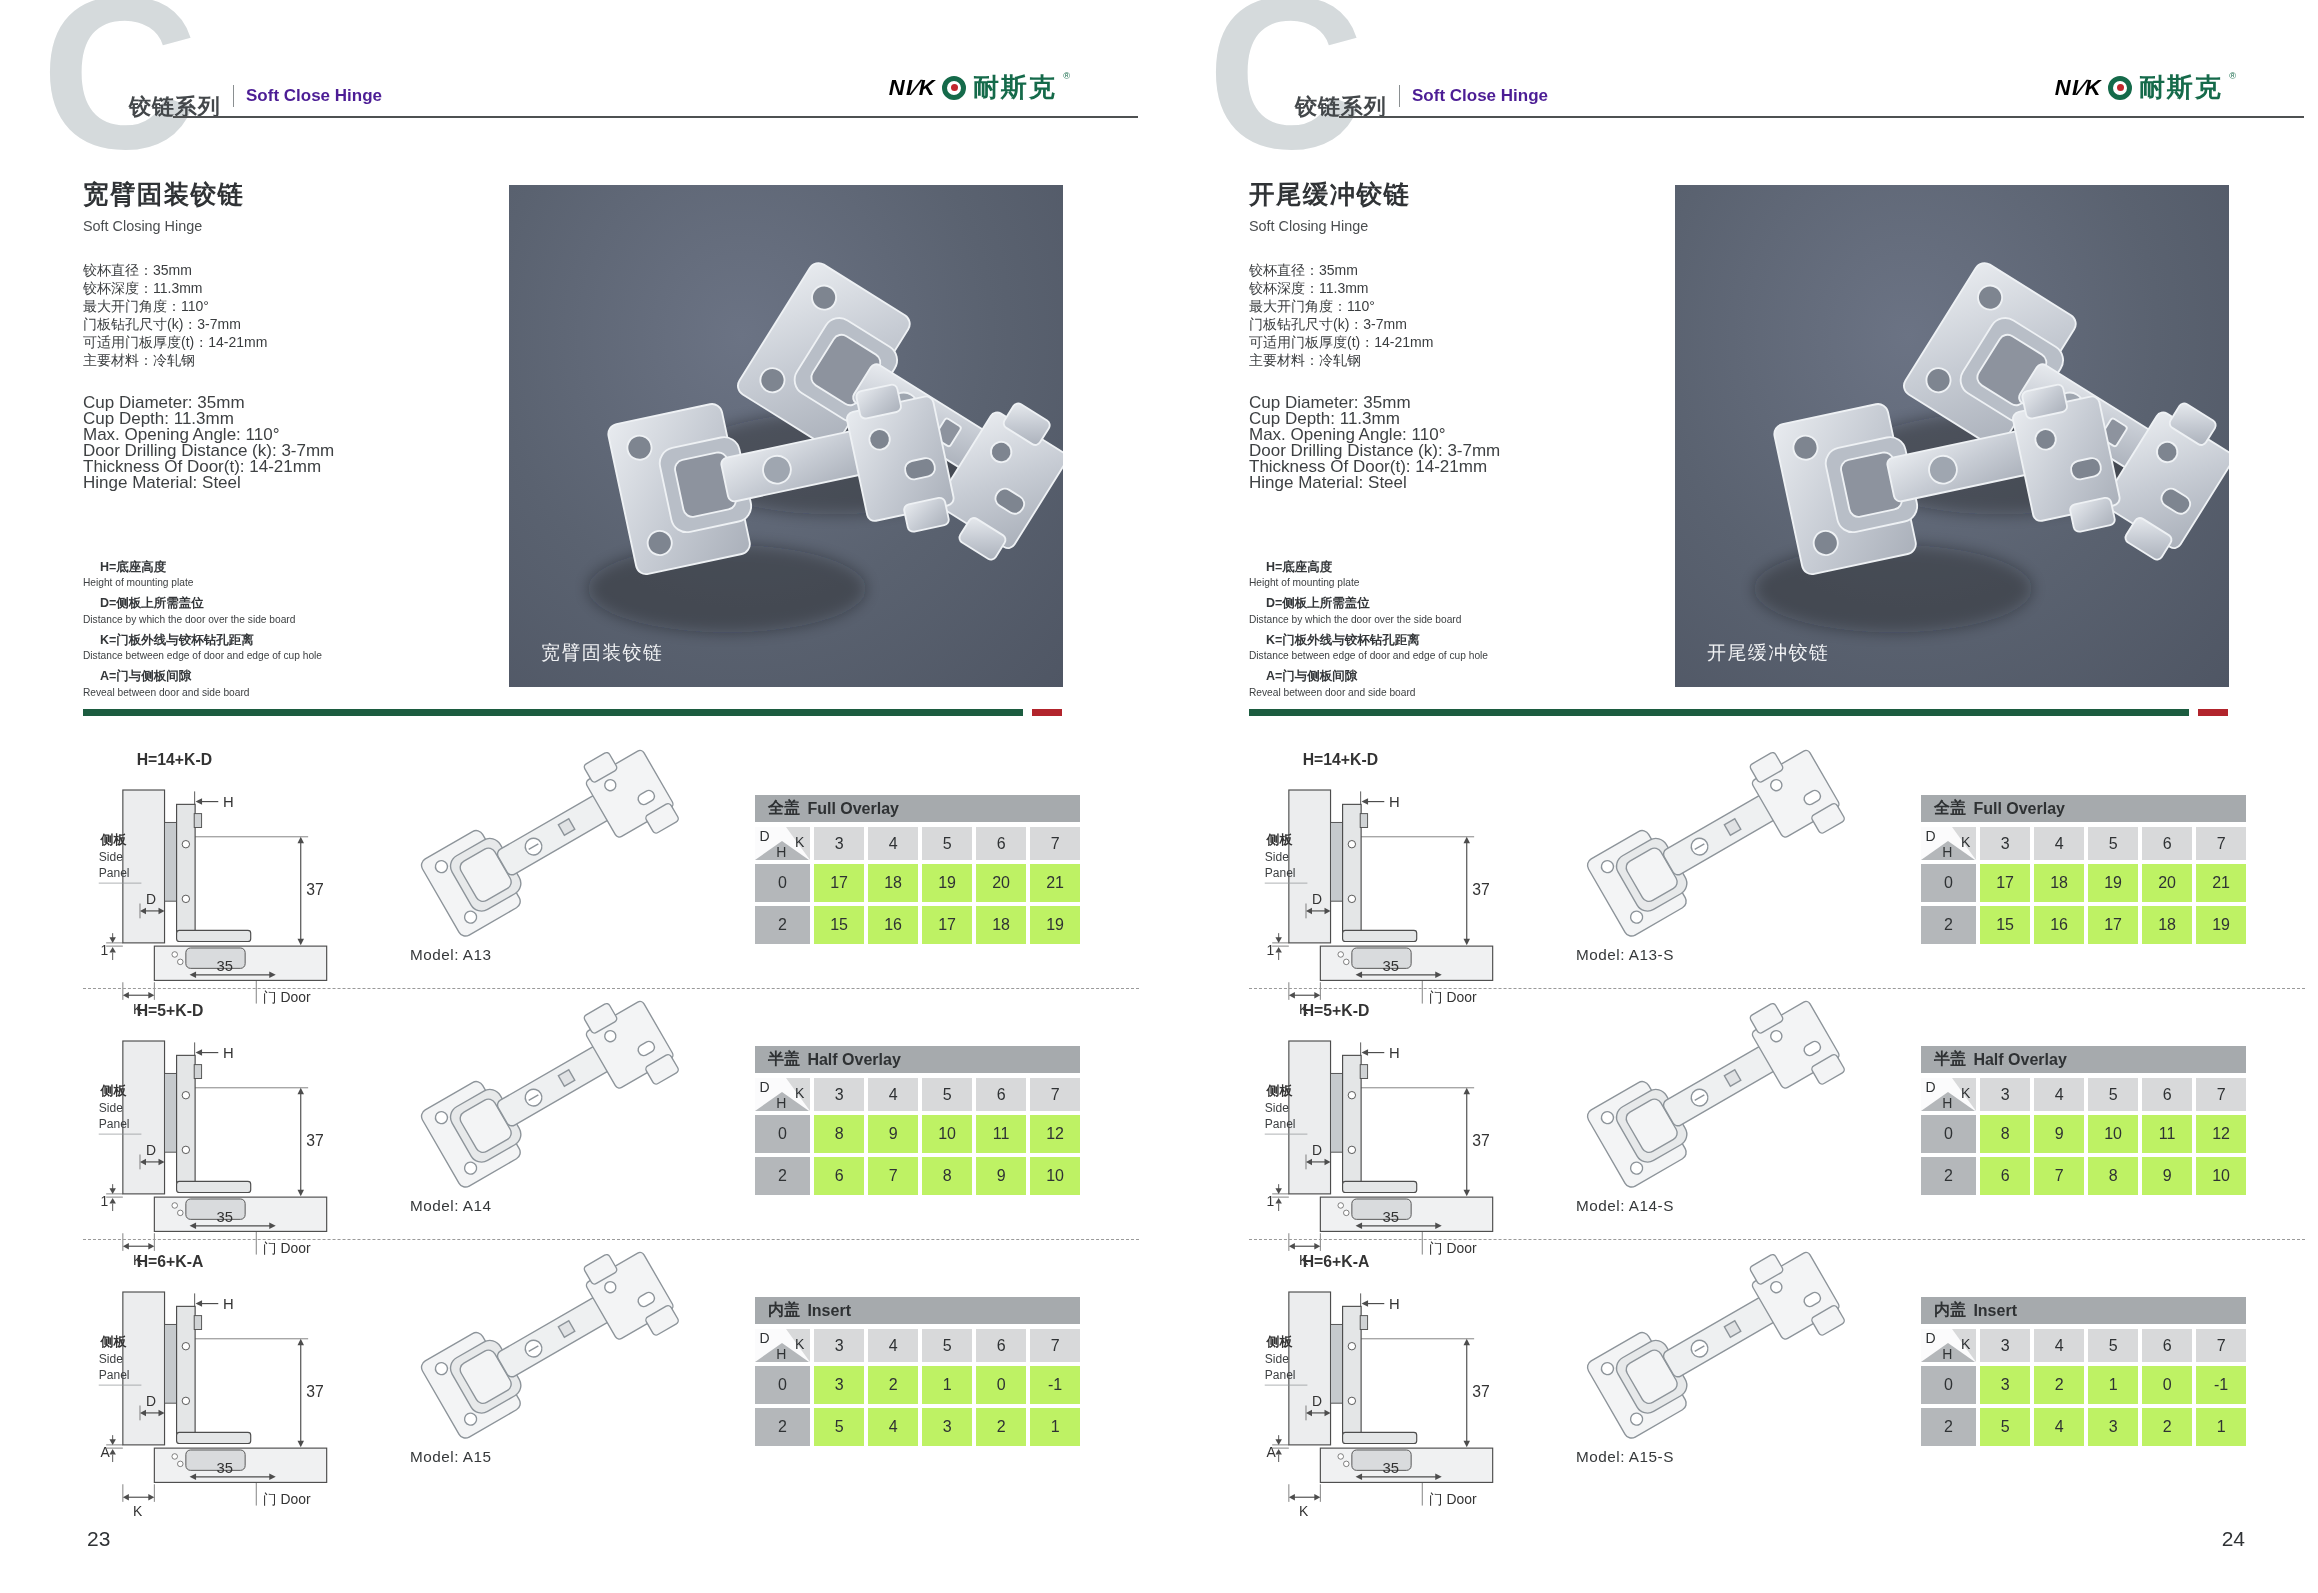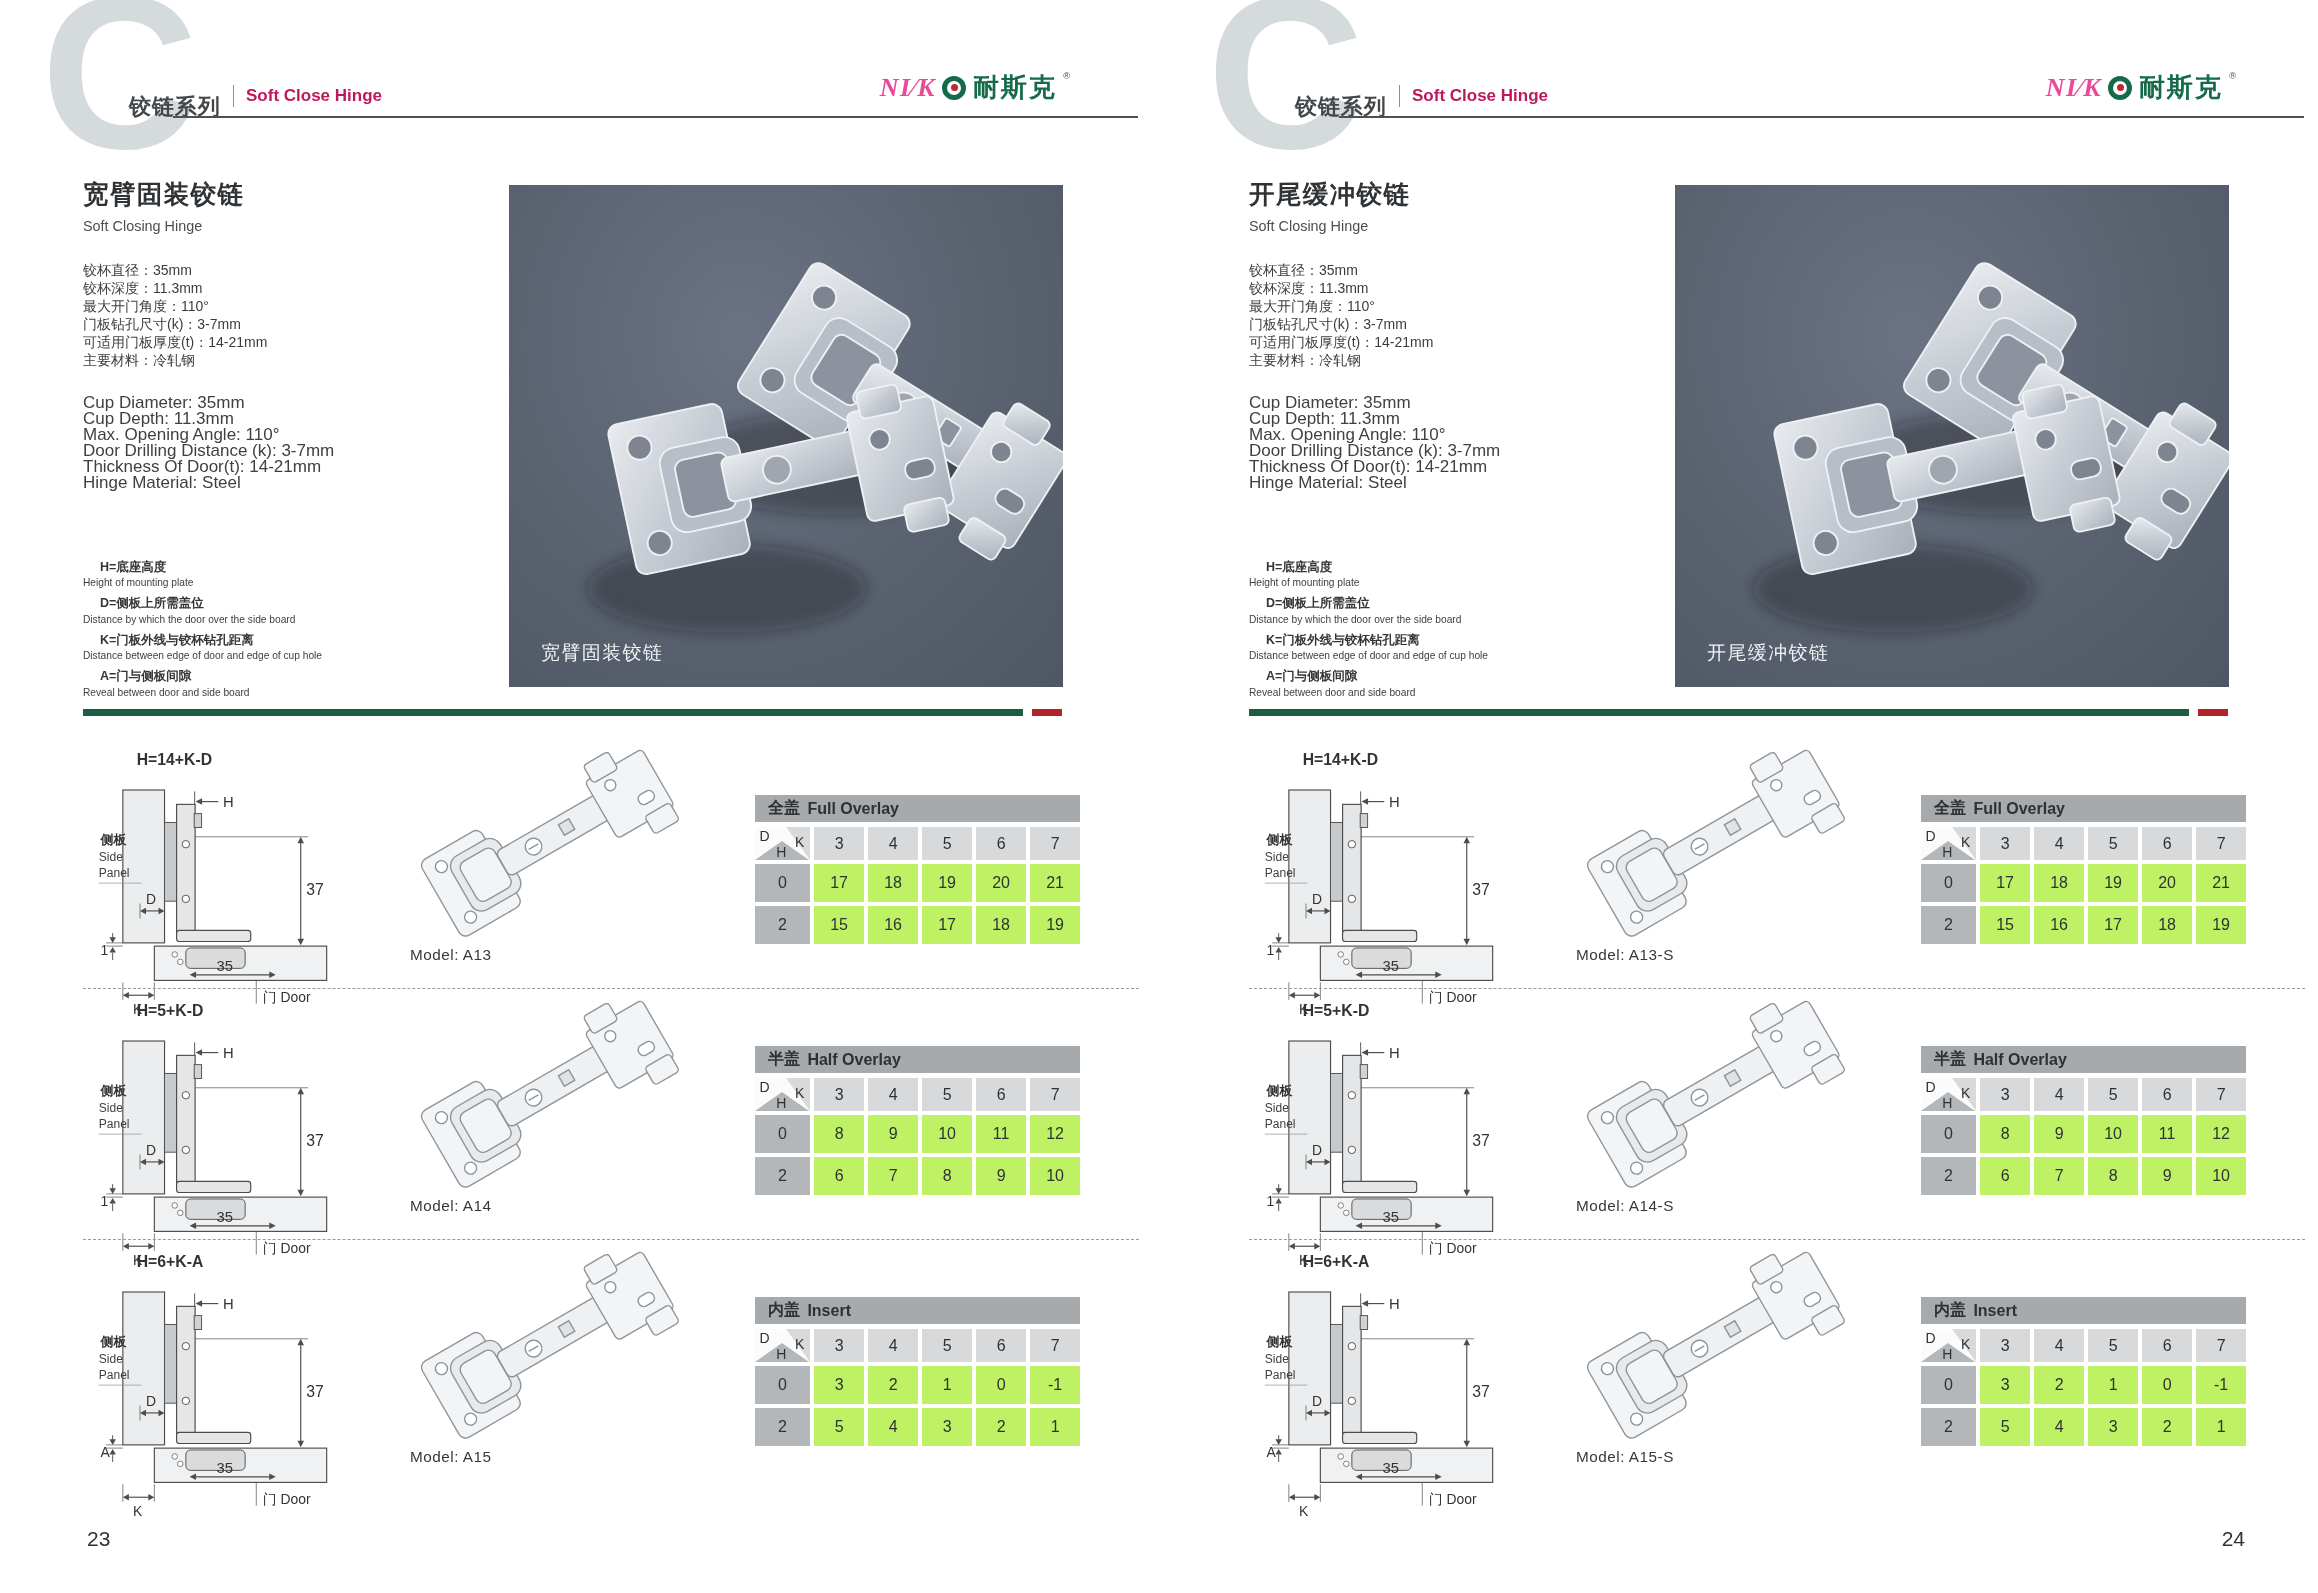--- a/index.html
+++ b/index.html
@@ -7,25 +7,25 @@
   .spread { position:relative; width:2333px; height:1594px; background:#ffffff; display:flex; overflow:hidden; }
   .page { position:relative; width:1166px; height:1594px; background:#ffffff; overflow:hidden; }
 
   
   .big-c { position:absolute; left:41px; top:-36px; font-size:218px; font-weight:700; color:#d5dadc; line-height:1; user-select:none; }
 
   
   .page-header { position:absolute; left:129px; top:70px; display:flex; align-items:center; gap:12px; }
   .series-cn { font-size:22px; font-weight:700; color:#43474a; letter-spacing:0.9px;margin-top:22px; }
   .header-sep { width:1.4px; height:21.3px; background:#8a8f91; }
-  .series-en { font-size:17px; font-weight:600; color:#be185d; }
+  .series-en { font-size:17px; font-weight:600; color:#4c1d95; }
   .header-rule { position:absolute; left:173px; top:116px; width:965px; height:1.9px; background:#4e5152; }
 
   .logo { position:absolute; right:96px; top:70px; display:flex; align-items:center; gap:6.5px; }
-  .logo-latin { font-size:26px; font-weight:800; color:#ec4899; letter-spacing:1.4px; font-style:italic;font-family:Liberation Serif, serif; }
+  .logo-latin { font-size:22px; font-weight:800; color:#000000; letter-spacing:1.4px; font-style:italic; }
   .logo-o { position:relative; width:24px; height:24px; border:5.6px solid #156a4a; border-radius:50%; }
   .logo-o::after { content:""; position:absolute; left:50%; top:50%; width:7.4px; height:7.4px; margin:-3.7px 0 0 -3.7px; border-radius:50%; background:#c1272d; }
   .logo-cjk { font-size:26px; font-weight:800; color:#156a4a; letter-spacing:1.9px; }
   .logo-reg { font-size:9.3px; color:#156a4a; align-self:flex-start; margin-top:0.9px; }
 
   
   .title-block { position:absolute; left:83px; top:177px; }
   .title-cn { font-size:25.5px; font-weight:700; color:#303336; letter-spacing:1.4px; }
   .title-en { font-size:14.4px; color:#4a4d4f; margin-top:5.6px; }
   .specs-cn { position:absolute; left:83px; top:261px; font-size:14px; line-height:18px; color:#3a3d3f; }

